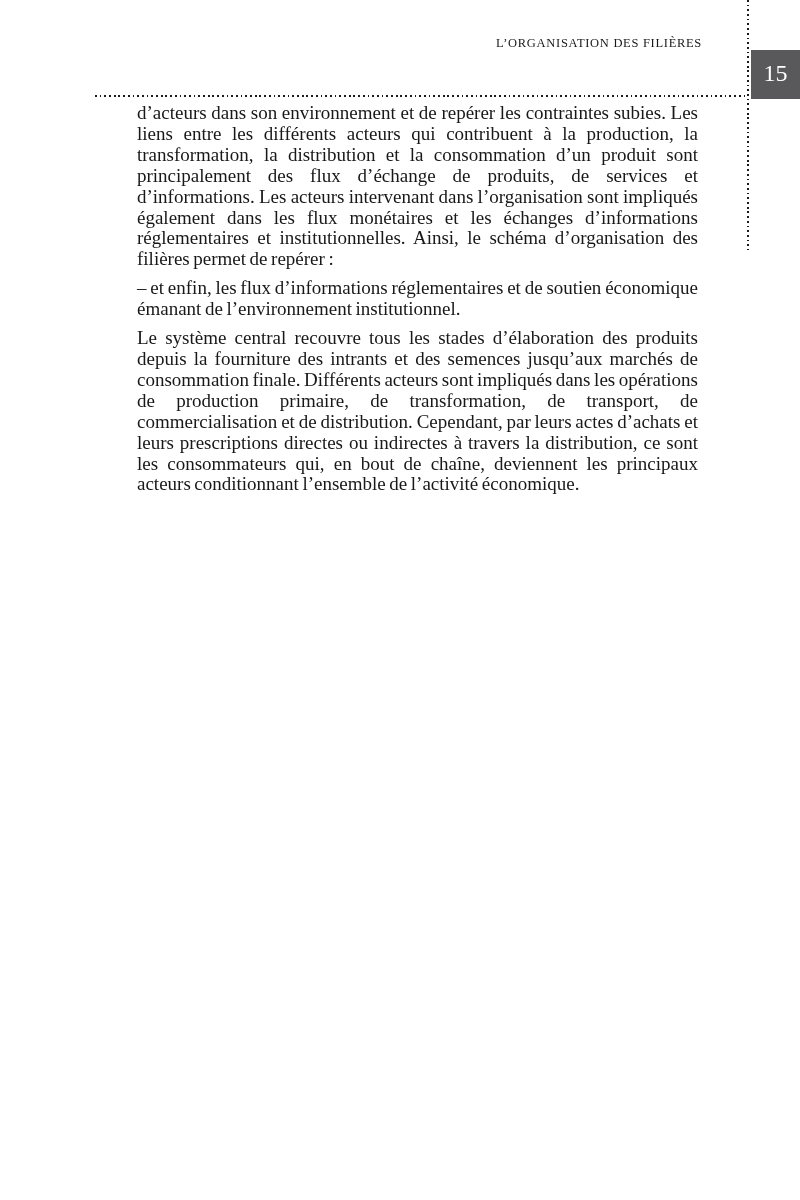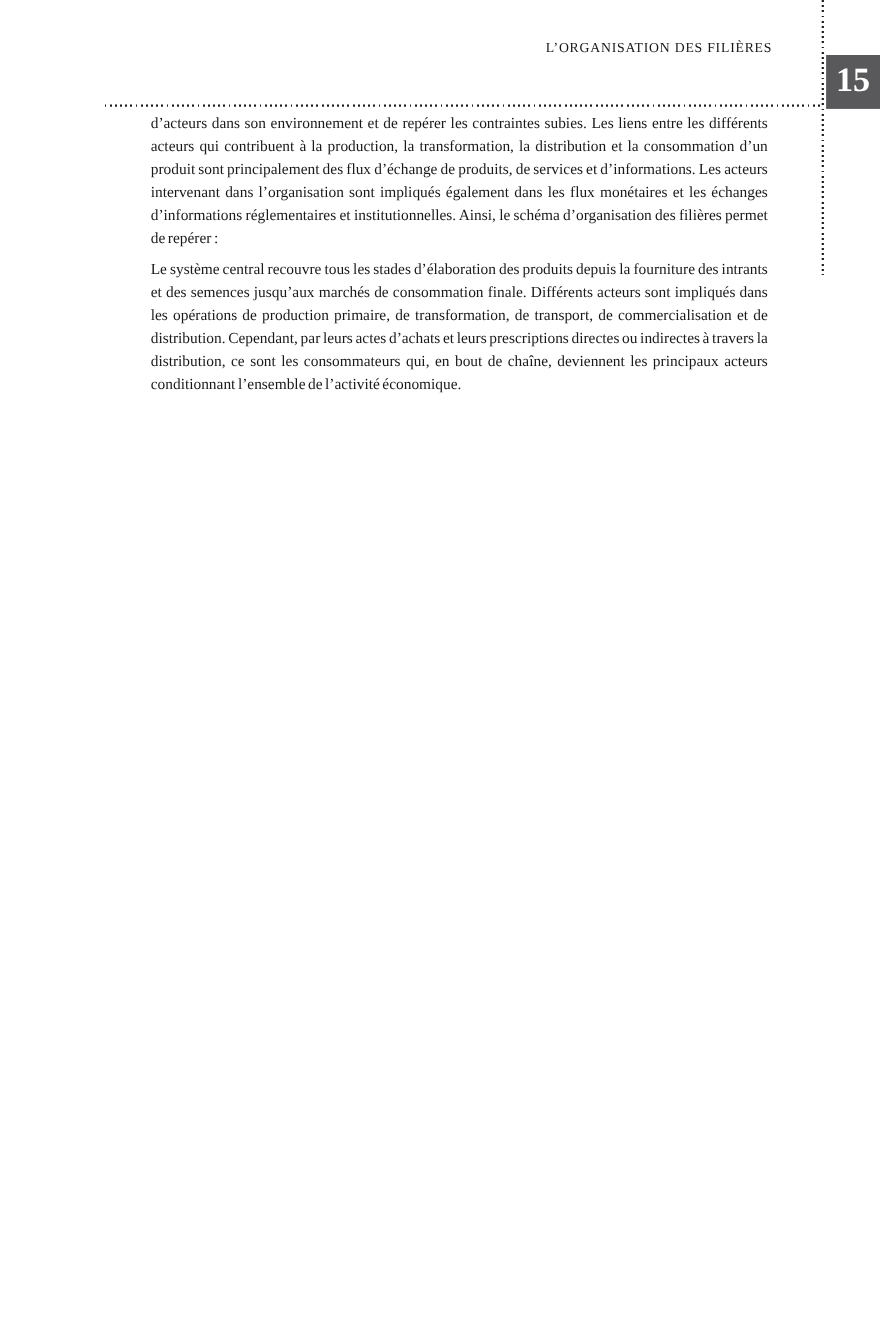--- a/index.html
+++ b/index.html
@@ -29,24 +29,23 @@
     right: 0;
     width: 49px;
     height: 49px;
     background: var(--page-number-box-bg, #59595b);
     display: flex;
     align-items: center;
     justify-content: center;
   }
   .page-number-box span {
     color: var(--page-number-text, #ffffff);
-    font-size: 31px;
+    font-size: 24px;
     line-height: 1;
     transform: translateY(-2px);
-    font-weight: bold;
   }
   .v-dots {
     position: absolute;
     top: 0;
     left: 747px;
     width: 2px;
     height: 250px;
     background-image: repeating-linear-gradient(
       to bottom,
       var(--dots, #1b1b1b) 0 1.7px,
@@ -61,21 +60,21 @@
     background-image: repeating-linear-gradient(
       to right,
       var(--dots, #1b1b1b) 0 1.7px,
       transparent 1.7px 4.7px);
   }
   .body-text {
     position: absolute;
     top: 103px;
     left: 137px;
     width: 561px;
-    font-size: 14px;
+    font-size: 19px;
     line-height: 20.9px;
     text-align: justify;
     word-spacing: -1.2px;
   }
   .body-text p { margin: 0 0 8px 0; }
   .body-text p:last-child { margin-bottom: 0; }
 </style>
 </head>
 <body>
 
@@ -87,16 +86,17 @@
     <span>15</span>
   </div>
 
   <div class="v-dots"></div>
 
   <div class="h-dots"></div>
 
   <div class="body-text">
 
   <p>d’acteurs dans son environnement et de repérer les contraintes subies. Les liens entre les différents acteurs qui contribuent à la production, la transformation, la distribution et la consommation d’un produit sont principalement des flux d’échange de produits, de services et d’informations. Les acteurs intervenant dans l’organisation sont impliqués également dans les flux monétaires et les échanges d’informations réglementaires et institutionnelles. Ainsi, le schéma d’organisation des filières permet de repérer&nbsp;:</p>
+      <p>– et enfin, les flux d’informations réglementaires et de soutien économique émanant de l’environnement institutionnel.</p>
       <p>Le système central recouvre tous les stades d’élaboration des produits depuis la fourniture des intrants et des semences jusqu’aux marchés de consommation finale. Différents acteurs sont impliqués dans les opérations de production primaire, de transformation, de transport, de commercialisation et de distribution. Cependant, par leurs actes d’achats et leurs prescriptions directes ou indirectes à travers la distribution, ce sont les consommateurs qui, en bout de chaîne, deviennent les principaux acteurs conditionnant l’ensemble de l’activité économique.</p>
     </div>
 
 </div>
 
 </body></html>

